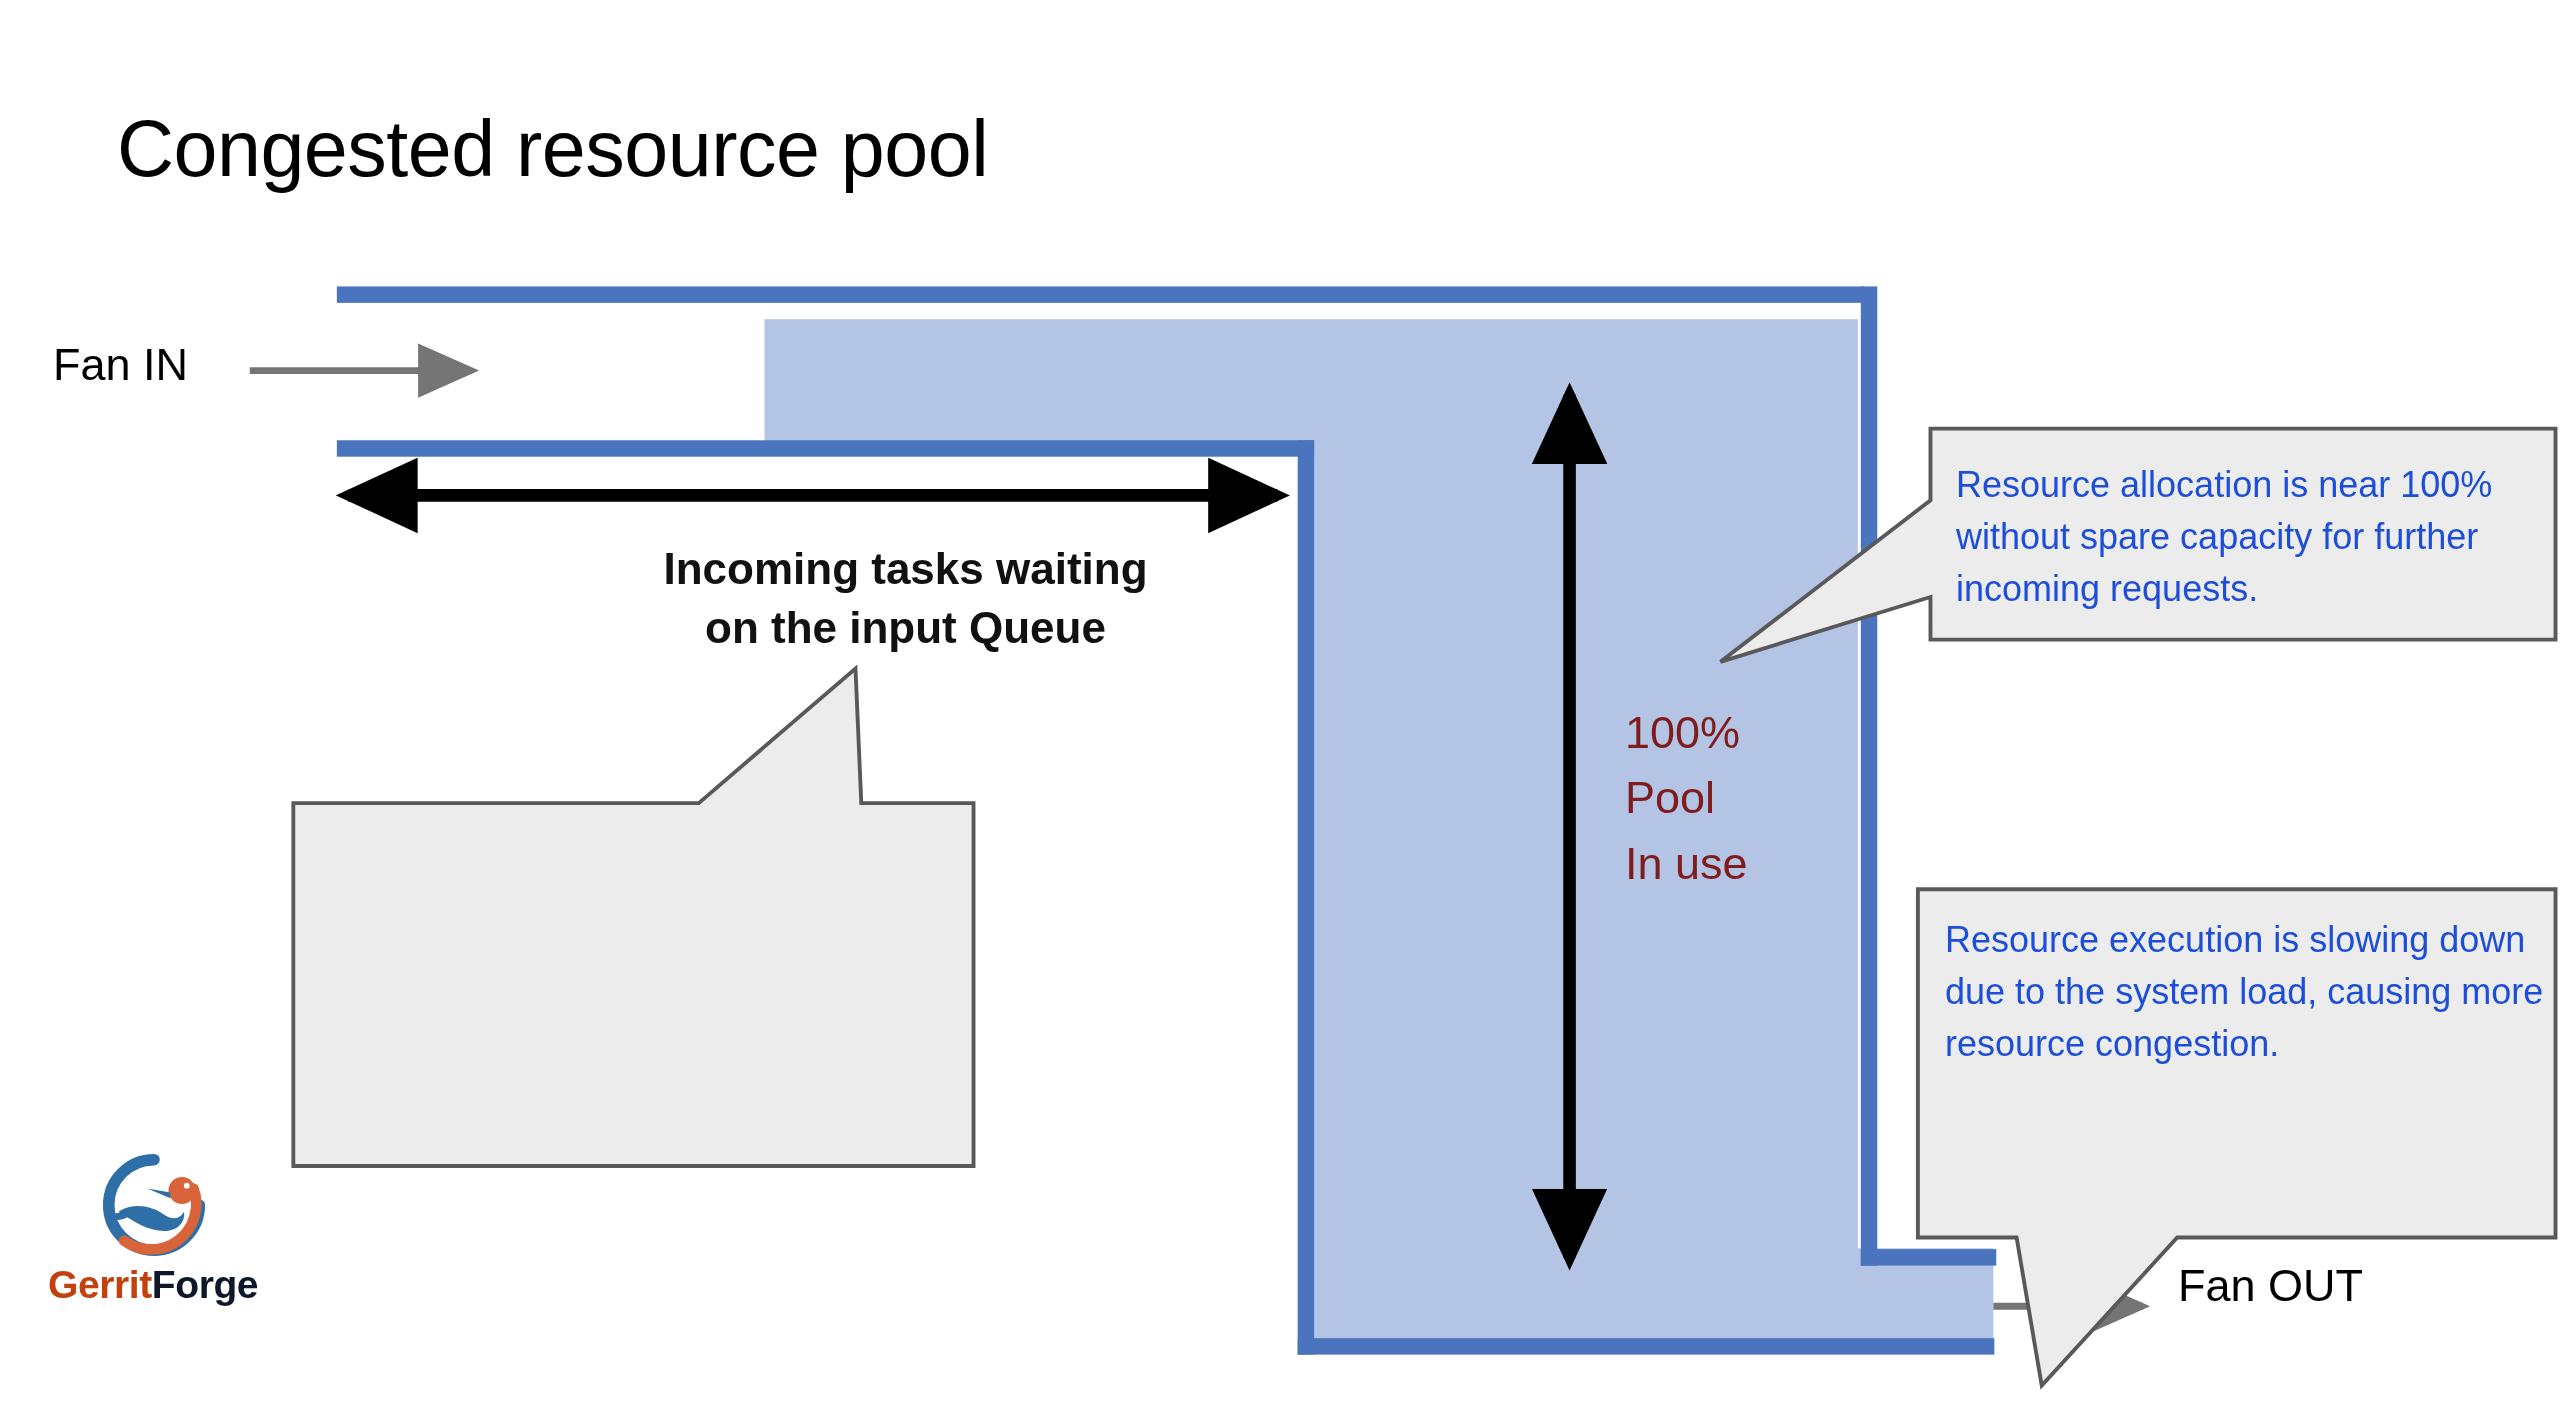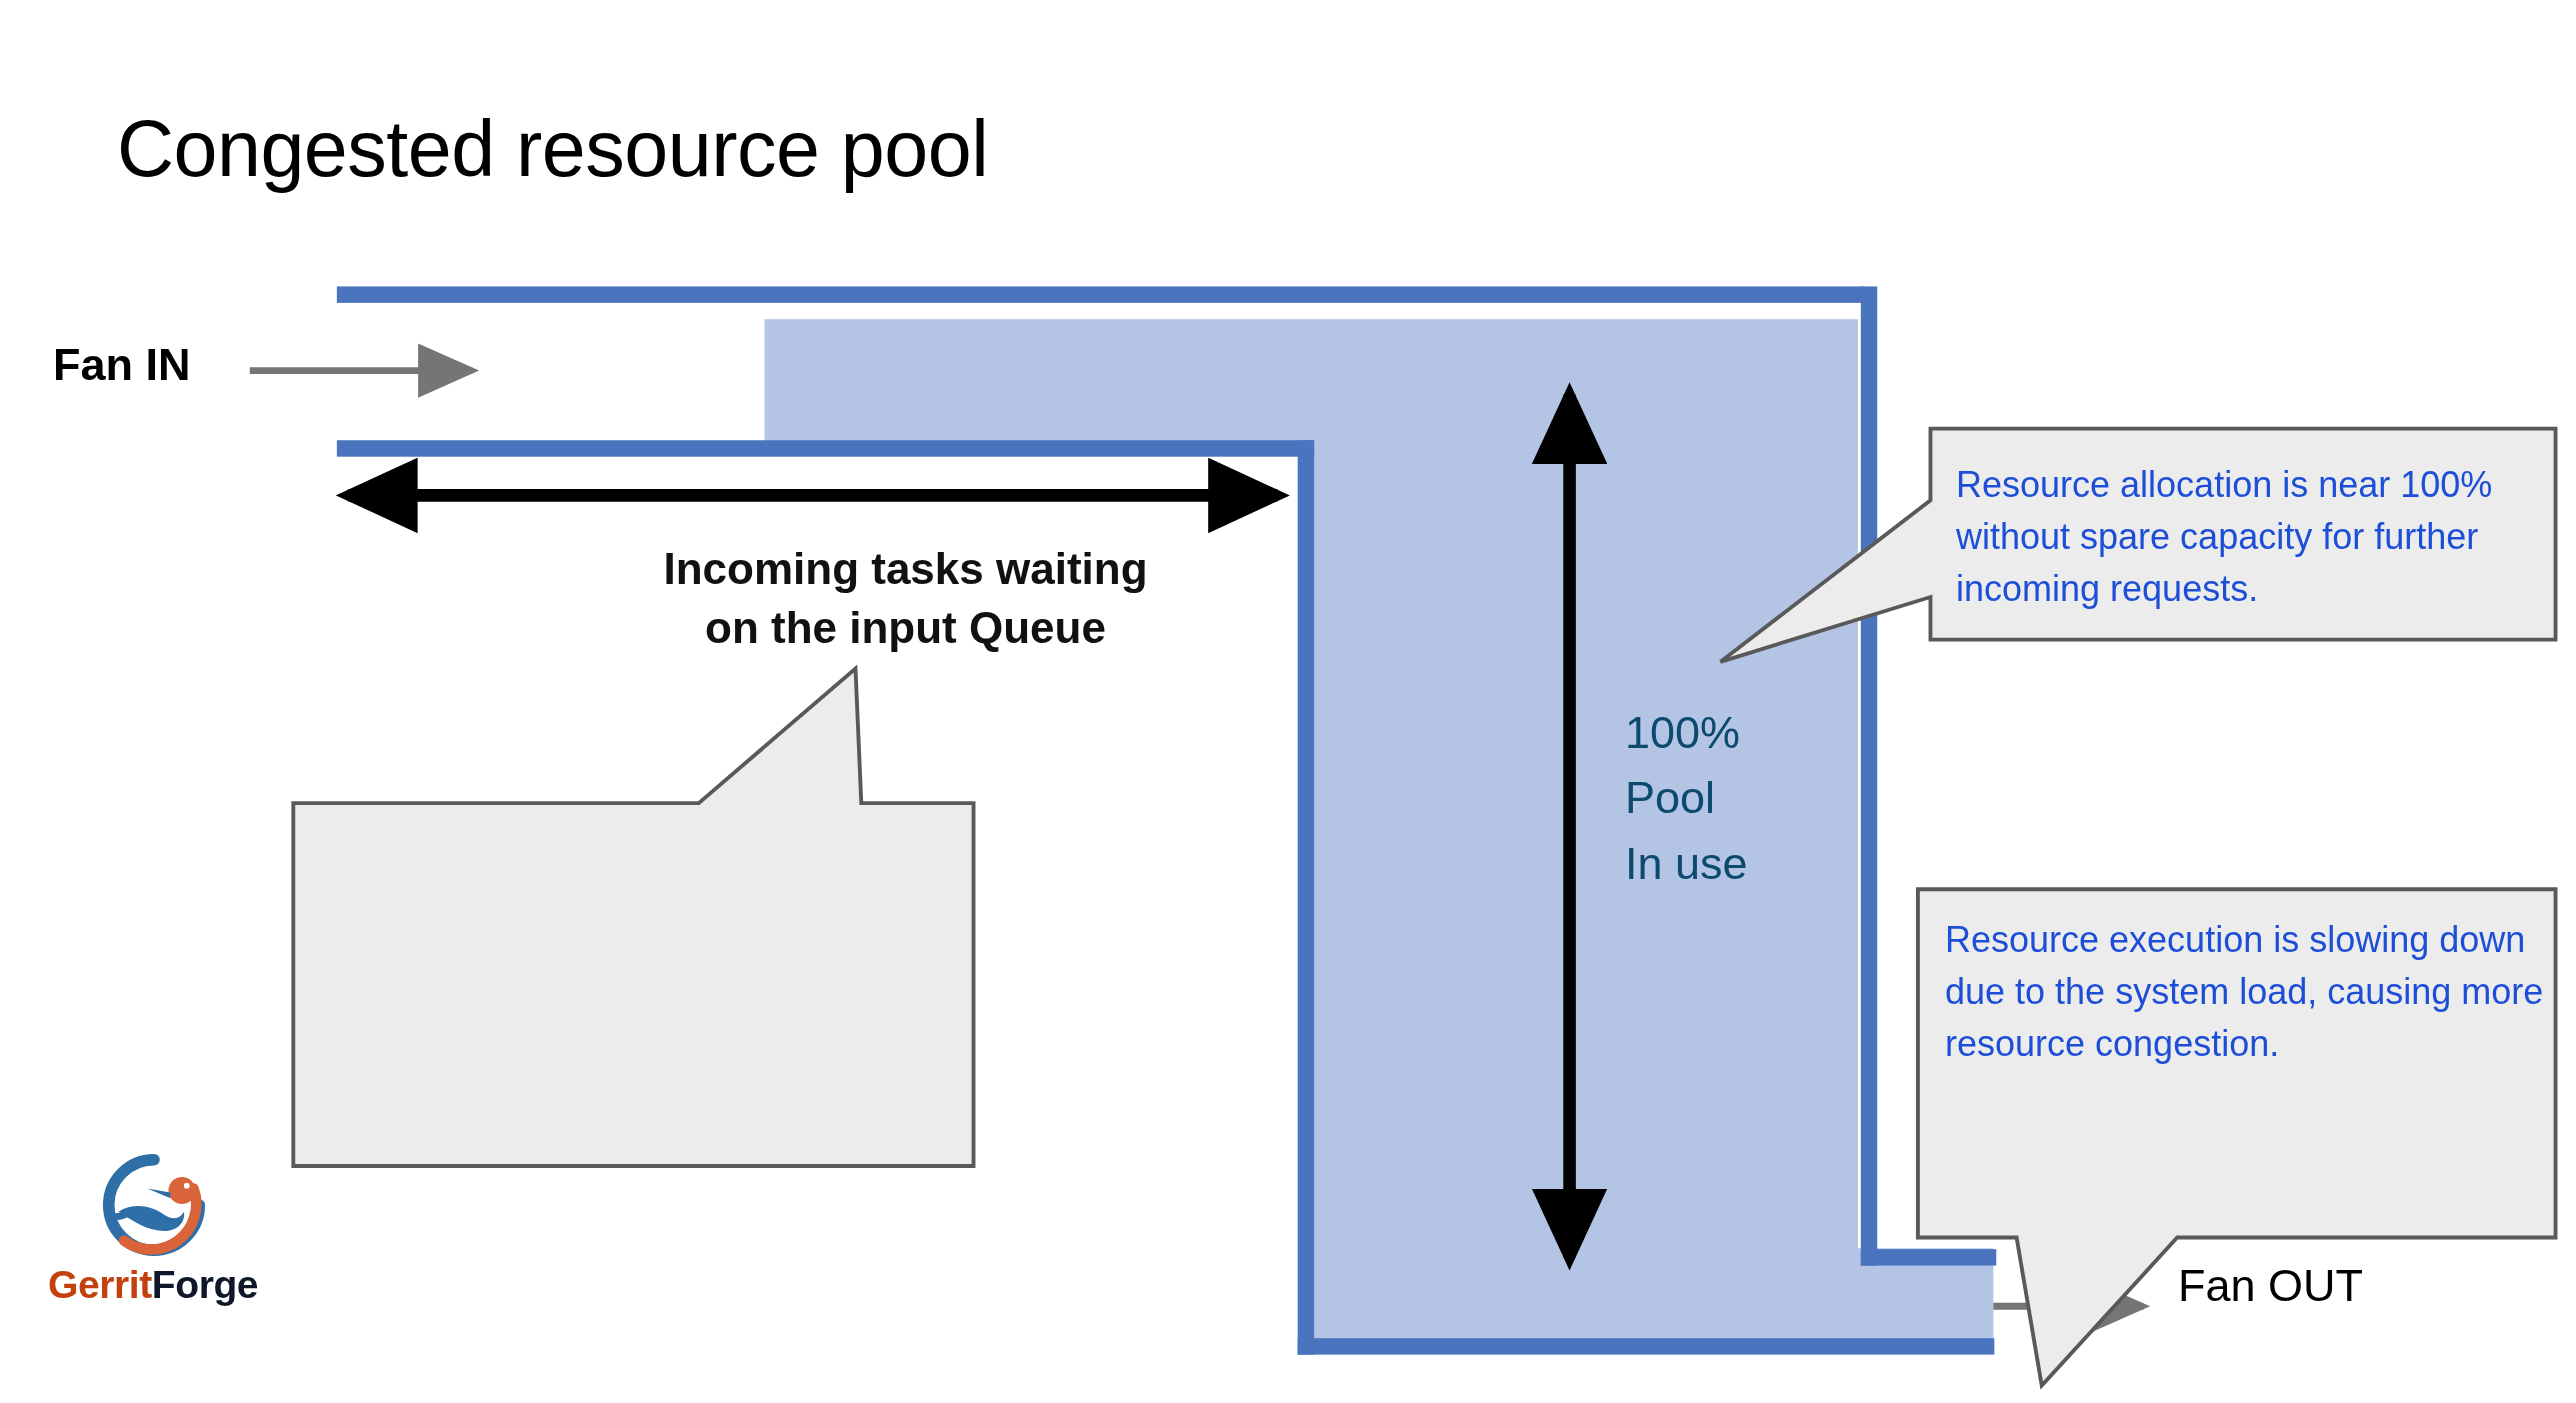--- a/index.html
+++ b/index.html
@@ -39,21 +39,21 @@
     margin-left: 28px;
   }
   
   .flow-label {
     position: absolute;
     font-size: 45px;
     color: #000000;
     font-weight: 400;
     white-space: nowrap;
   }
-  #fan-in-label { left: 53px;  top: 339px; font-weight: bold; }
+  #fan-in-label { left: 53px;  top: 339px; }
   #fan-out-label { left: 2178px; top: 1260px; }
 
   
   #queue-caption {
     position: absolute;
     left: 615px;
     top: 523px;
     width: 581px;
     text-align: center;
     font-size: 44px;
@@ -61,21 +61,21 @@
     font-weight: 600;
     color: #111111;
   }
   
   #pool-label {
     position: absolute;
     left: 1625px;
     top: 700px;
     font-size: 45px;
     line-height: 1.45;
-    color: #0c4a6e;
+    color: #7f1d1d;
     font-weight: 400;
     white-space: nowrap;
   }
   
   .callout-text {
     position: absolute;
     color: #1d4ed8;
     font-size: 36px;
     line-height: 1.45;
     white-space: pre-wrap;

